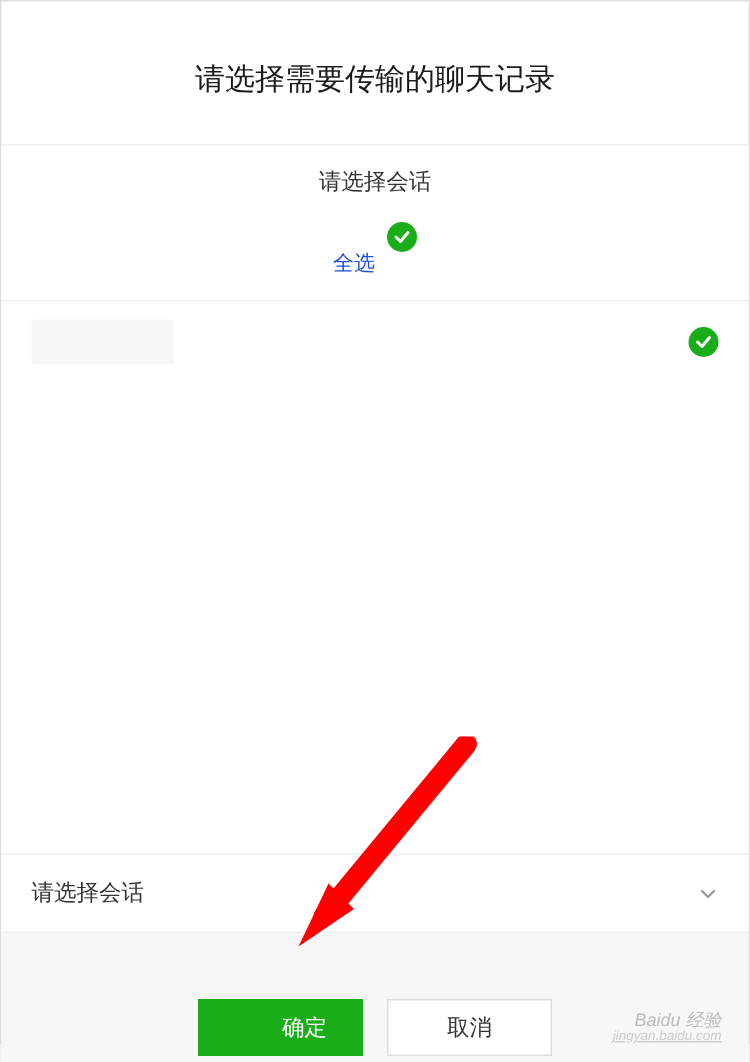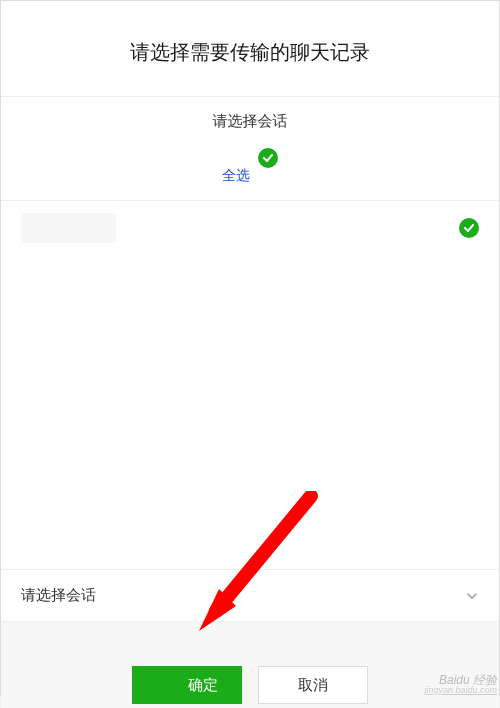--- a/index.html
+++ b/index.html
@@ -121,21 +121,21 @@
     .btn-default { color: #333; justify-content: center; }
     .arrow-overlay {
       position: absolute;
       top: 490px;
       left: 190px;
       pointer-events: none;
     }
     .watermark {
       position: absolute;
       bottom: 0;
-      right: 2px;
+      right: 18px;
       font-size: 12px;
       color: #bbb;
       font-style: italic;
       line-height: 1;
       text-align: right;
     }
     .watermark .sub { font-size: 9px; color: #ccc; text-decoration: underline; }
   </style>
 </head>
 <body>

